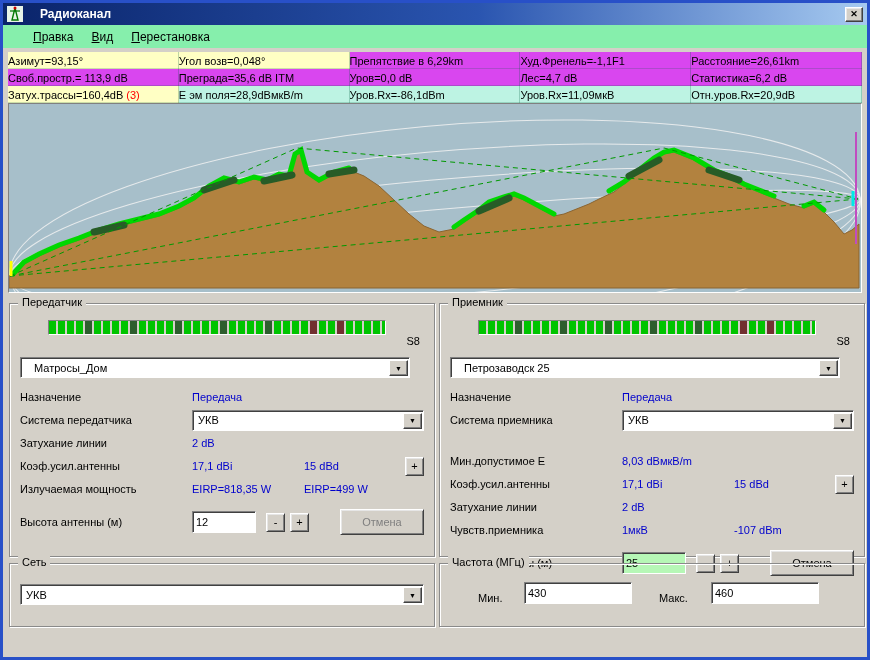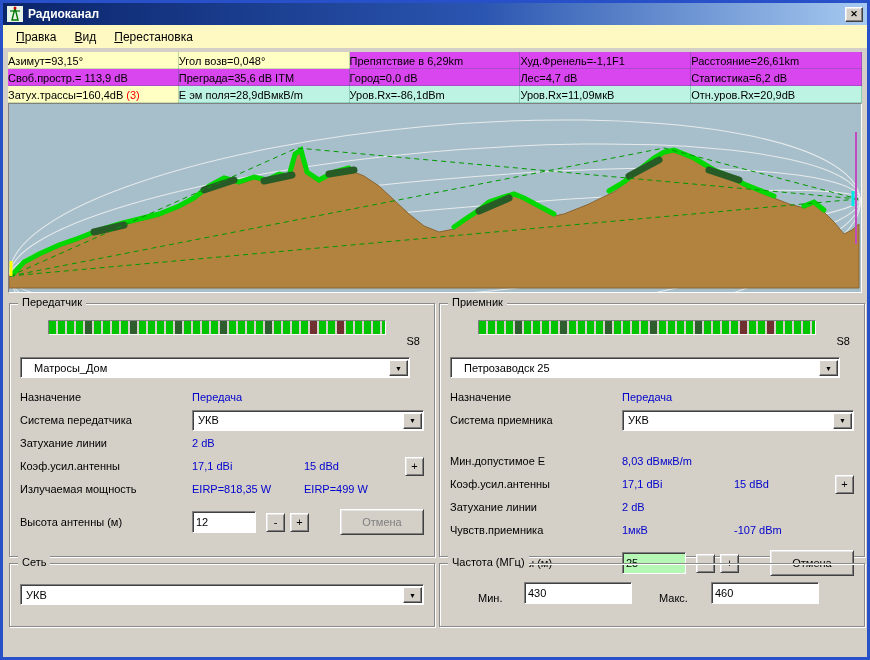--- a/index.html
+++ b/index.html
@@ -3,26 +3,26 @@
 <meta charset="utf-8">
 <style>
   html,body{margin:0;padding:0;background:#fff;}
   .window{position:relative;width:870px;height:660px;box-sizing:border-box;
     background:#d4d0c8;border:3px solid #2850c8;overflow:hidden;
     font-family:"Liberation Sans",sans-serif;font-size:11px;color:#000;}
   
   .titlebar{height:22px;background:linear-gradient(90deg,#0a246a 0%,#2a55b0 55%,#a6caf0 100%);
     display:flex;align-items:center;padding:0 4px;}
   .app-icon{width:16px;height:16px;display:inline-block;}
-  .title{color:#fff;font-weight:bold;font-size:12px;margin-left:5px;flex:1;}
+  .title{color:#fff;font-weight:bold;font-size:12px;margin-left:17px;flex:1;}
   .close-btn{width:18px;height:15px;background:#d4d0c8;border:1px solid;
     border-color:#fff #404040 #404040 #fff;box-shadow:inset -1px -1px 0 #808080,inset 1px 1px 0 #e8e8e8;
     font-size:9px;line-height:13px;text-align:center;font-weight:bold;padding:0;cursor:default;}
   
-  .menubar{height:23px;display:flex;align-items:center;padding-left:4px;background:#fef9c3;}
+  .menubar{height:23px;display:flex;align-items:center;padding-left:21px;background:#86efac;}
   .menu-item{padding:3px 9px;font-size:12px;cursor:default;}
   .menu-item .first{text-decoration:underline;}
   
   .infopanel{position:absolute;left:5px;top:49px;width:854px;}
   .irow{display:flex;height:17px;}
   .icell{flex:1;display:flex;align-items:center;overflow:hidden;white-space:nowrap;
     box-shadow:inset -1px 0 0 rgba(0,90,60,.25), inset 0 -1px 0 rgba(0,90,60,.2);}
   .c-y{background:#ffffc4}.c-g{background:#d946ef}.c-c{background:#bdf3e3}
   .count{color:#ff0000;margin-left:3px;}
   
@@ -110,21 +110,21 @@
     <div class="irow">
       <span class="icell c-y">Азимут=93,15°</span>
       <span class="icell c-y">Угол возв=0,048°</span>
       <span class="icell c-g">Препятствие в 6,29km</span>
       <span class="icell c-g">Худ.Френель=-1,1F1</span>
       <span class="icell c-g">Расстояние=26,61km</span>
     </div>
     <div class="irow">
       <span class="icell c-g">Своб.простр.= 113,9 dB</span>
       <span class="icell c-g">Преграда=35,6 dB ITM</span>
-      <span class="icell c-g">Город=0,0 dB</span>
+      <span class="icell c-g">Уров=0,0 dB</span>
       <span class="icell c-g">Лес=4,7 dB</span>
       <span class="icell c-g">Статистика=6,2 dB</span>
     </div>
     <div class="irow">
       <span class="icell c-y">
         <span>Затух.трассы=160,4dB</span>
         <span class="count">(3)</span>
       </span>
       <span class="icell c-c">Е эм поля=28,9dBмкВ/m</span>
       <span class="icell c-c">Уров.Rx=-86,1dBm</span>

